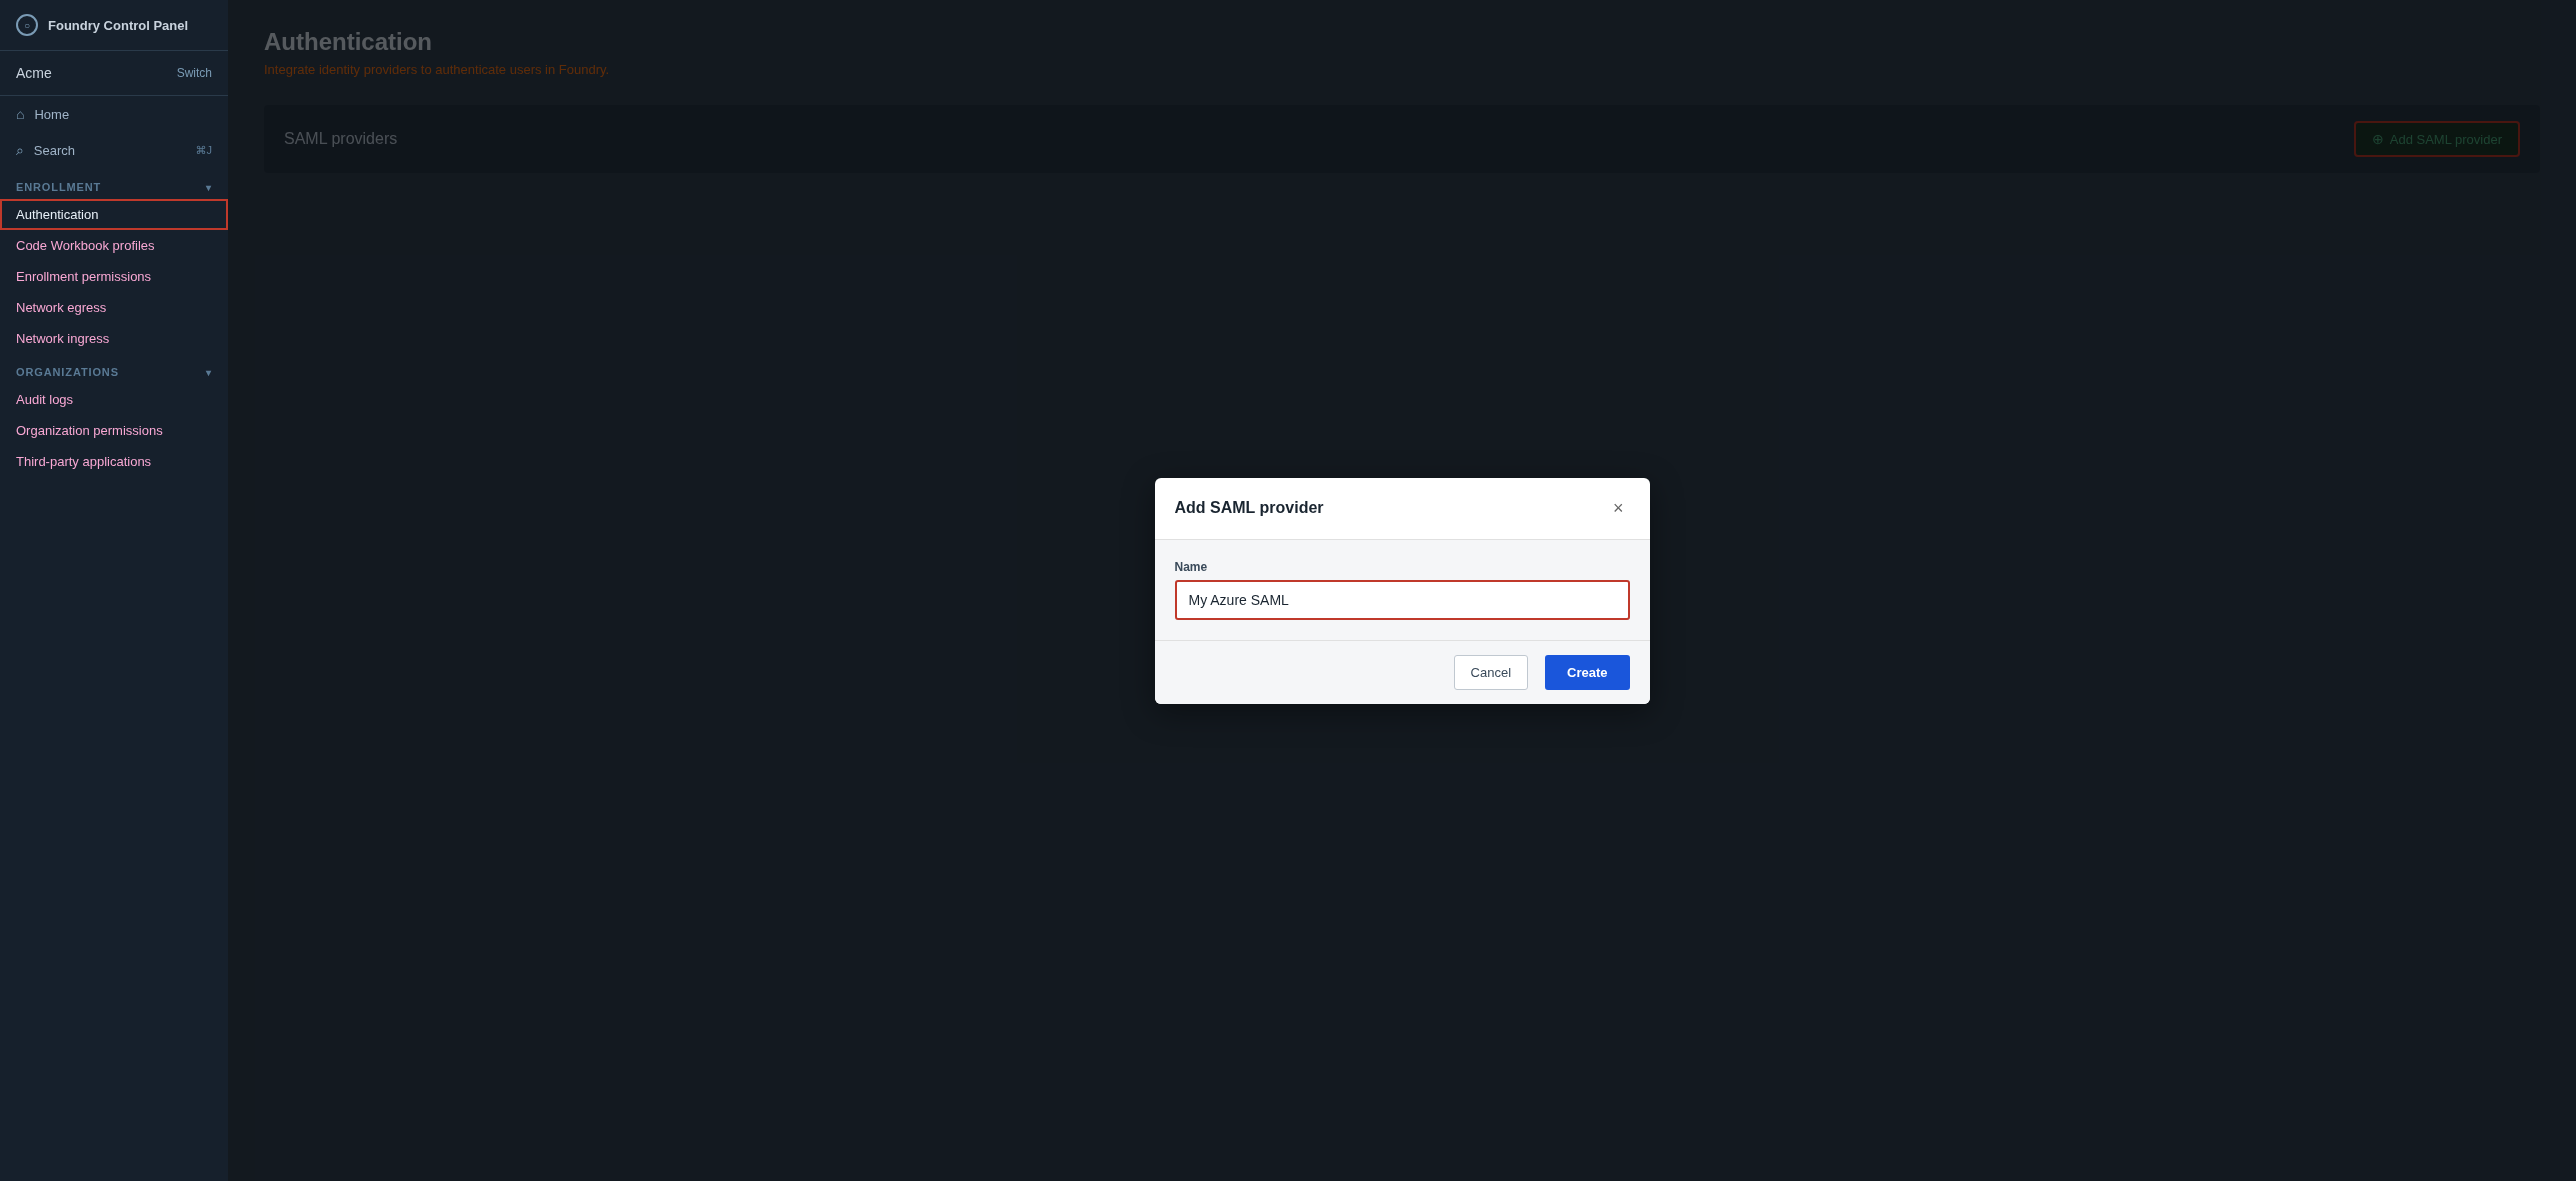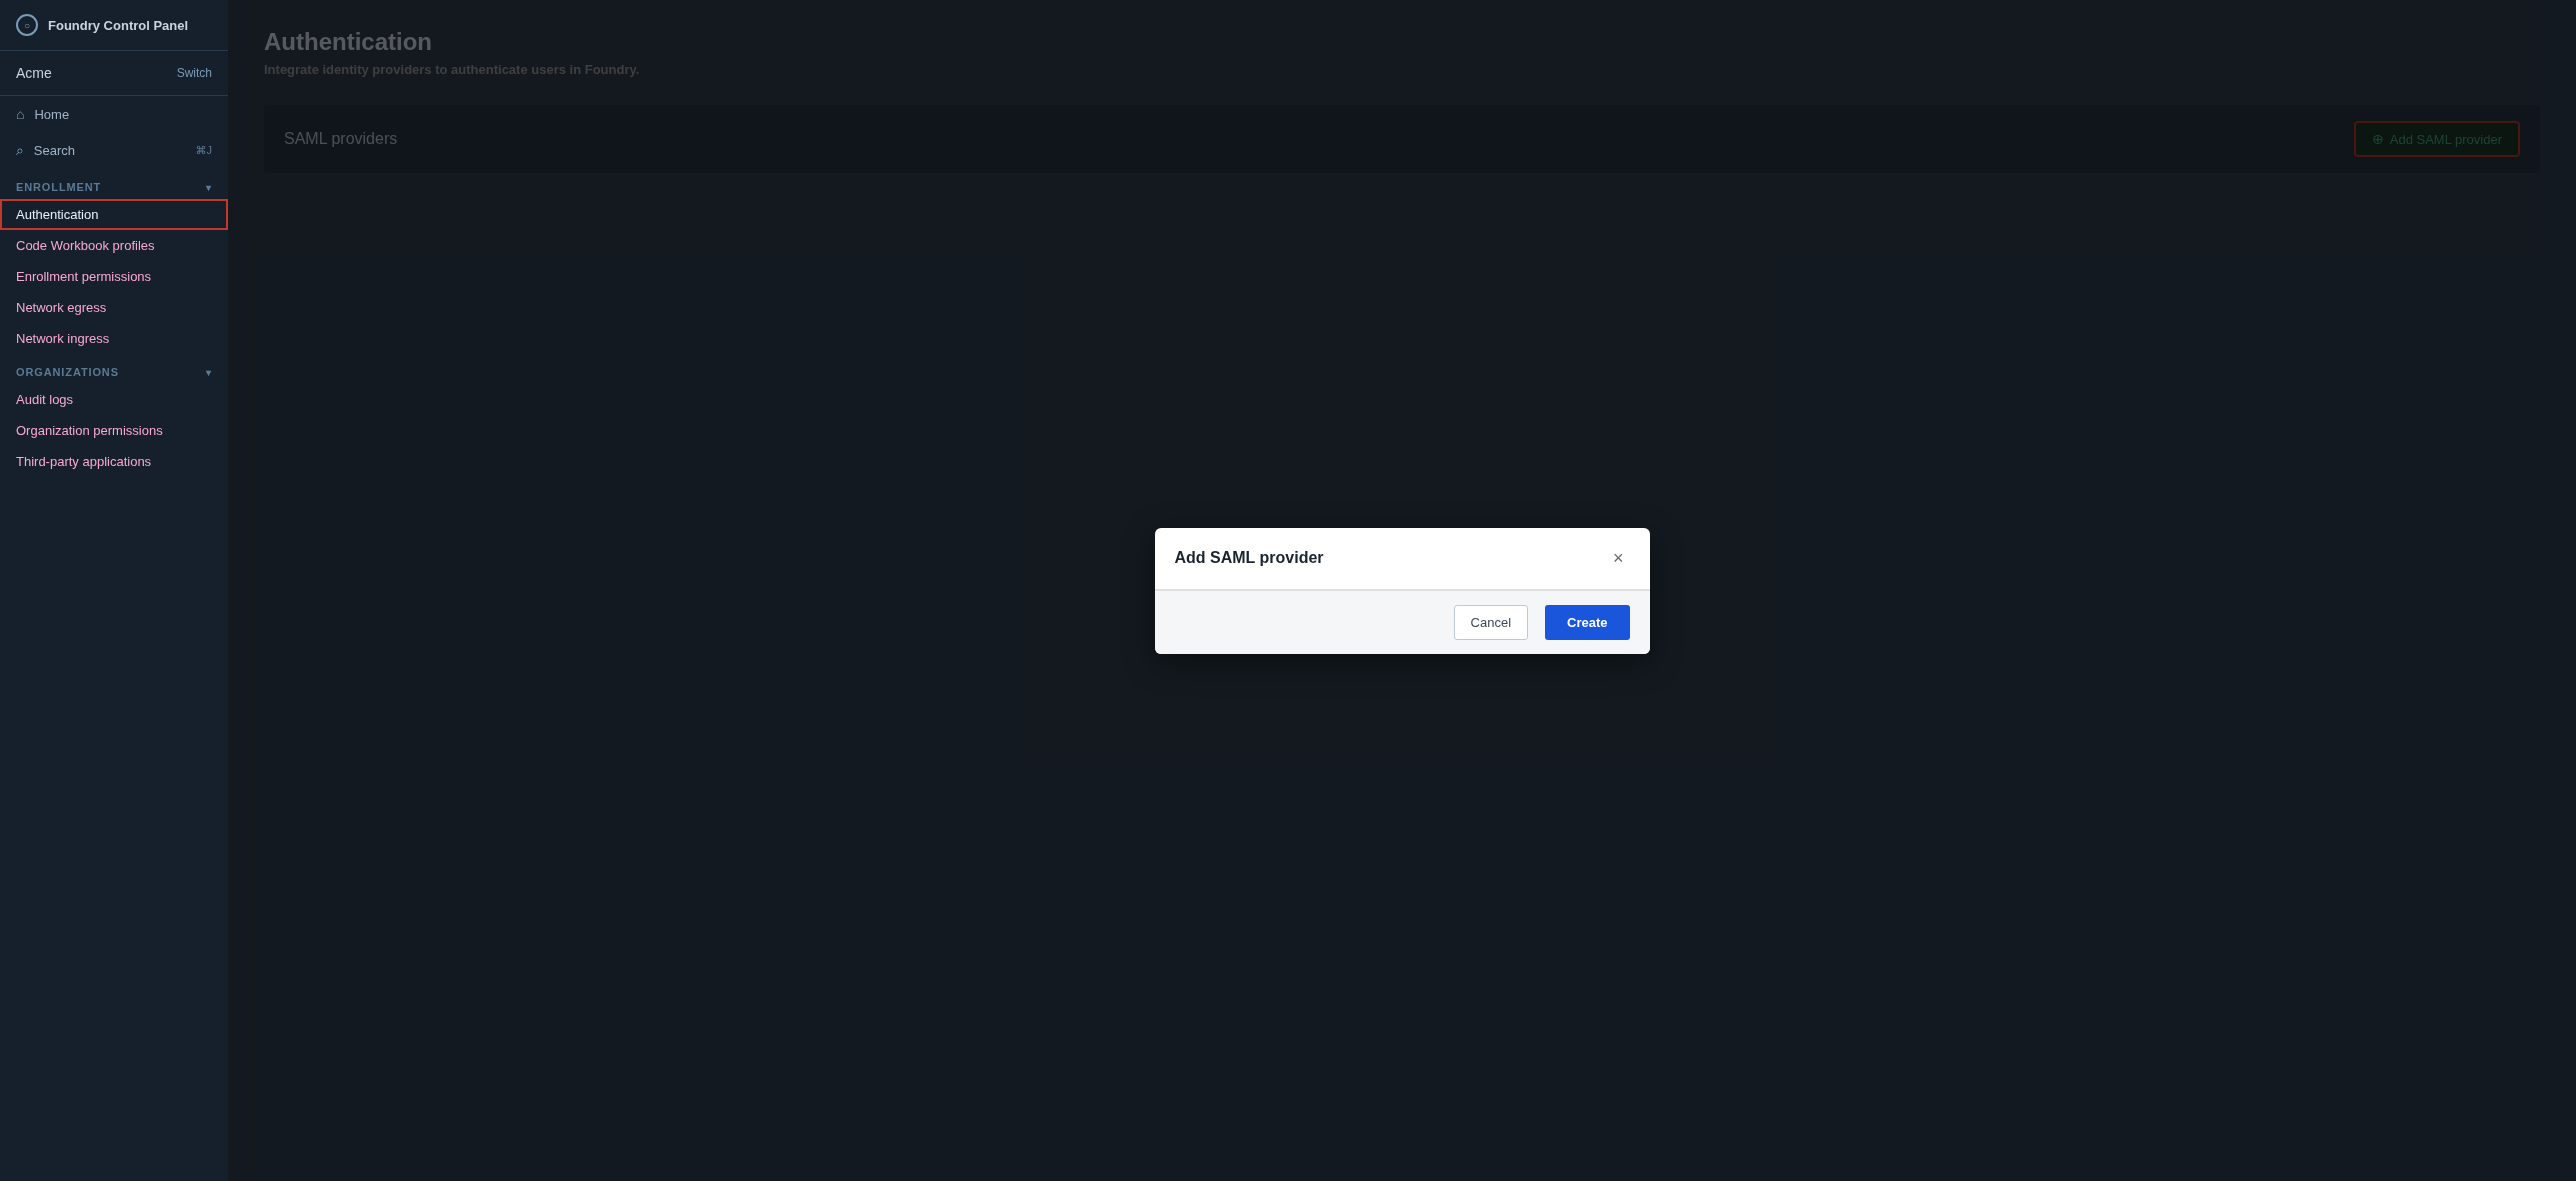--- a/index.html
+++ b/index.html
@@ -107,24 +107,23 @@
       filter: brightness(0.7);
     }
 
     .page-title {
       font-size: 24px;
       font-weight: 600;
       color: #e0eaf4;
       margin-bottom: 6px;
     }
     .page-subtitle {
-      color: #a3a3a3;
+      color: #f97316;
       font-size: 13px;
       margin-bottom: 28px;
-      font-weight: bold;
     }
 
     .saml-bar {
       background: #2a3848;
       border-radius: 4px;
       display: flex;
       align-items: center;
       justify-content: space-between;
       padding: 16px 20px;
     }
@@ -310,20 +309,24 @@
   </div>
 
   <div class="overlay">
     <div class="modal">
 
       <div class="modal-header">
         <span class="modal-title">Add SAML provider</span>
         <button class="modal-close">×</button>
       </div>
 
+      <div class="modal-body">
+        <div class="modal-label">Name</div>
+        <input class="modal-input" type="text" value="My Azure SAML" style="">
+      </div>
 
       <div class="modal-footer">
         <button class="btn-cancel">Cancel</button>
         <button class="btn-create">Create</button>
       </div>
 
     </div>
   </div>
 
 </div>

